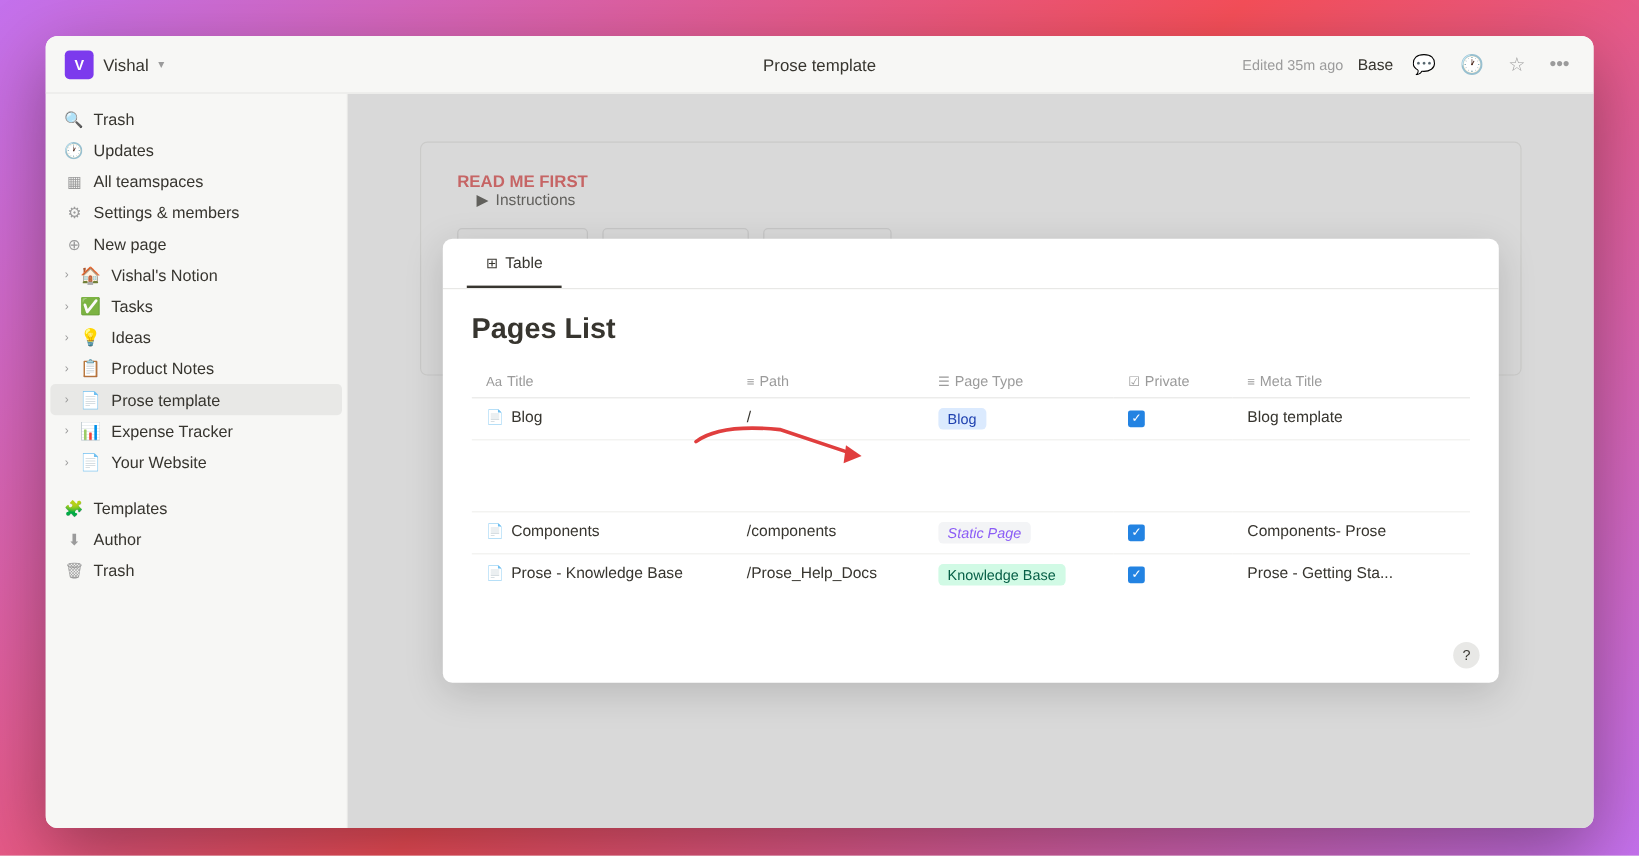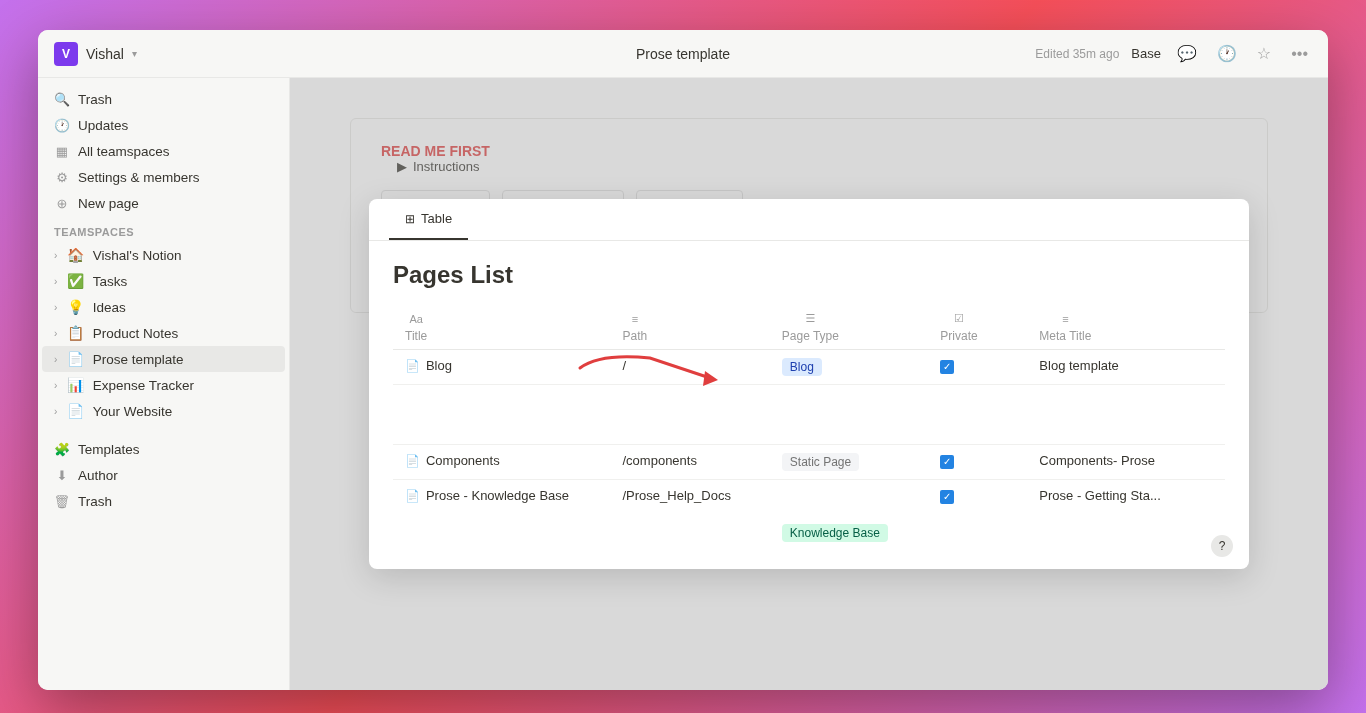--- a/index.html
+++ b/index.html
@@ -311,47 +311,46 @@
       border-bottom: none;
     }
     .col-title { width: 220px; }
     .col-path { width: 160px; }
     .col-type { width: 160px; }
     .col-publish { width: 100px; }
     .col-meta { width: 200px; }
 
     .th-icon {
       display: inline-flex;
-      align-items: center;
+      align-items: flex-end;
       gap: 4px;
-      flex-direction: column;
     }
     .th-icon .col-icon {
       font-size: 11px;
     }
 
     .tag-badge {
       display: inline-block;
       padding: 2px 8px;
       border-radius: 4px;
       font-size: 12px;
       font-weight: 500;
     }
     .tag-blog {
       background: #dbeafe;
       color: #1e40af;
     }
     .tag-static {
       background: #f3f4f6;
-      color: #737373;
+      color: #8b5cf6;
+      font-style: italic;
     }
     .tag-kb {
       background: #d1fae5;
       color: #065f46;
-      margin-top: 36px;
     }
 
     .checkbox-blue {
       width: 14px;
       height: 14px;
       background: #2383e2;
       border-radius: 2px;
       display: inline-flex;
       align-items: center;
       justify-content: center;
@@ -432,21 +431,20 @@
       </div>
       <div class="sidebar-item">
         <span class="sidebar-icon">⚙</span>
         <span>Settings &amp; members</span>
       </div>
       <div class="sidebar-item">
         <span class="sidebar-icon">⊕</span>
         <span>New page</span>
       </div>
 
-      <div class="sidebar-section-label">Teamspaces</div>
       <div class="sidebar-item">
         <span class="expand-arrow">›</span>
         <span class="emoji-icon">🏠</span>
         <span>Vishal's Notion</span>
       </div>
       <div class="sidebar-item">
         <span class="expand-arrow">›</span>
         <span class="emoji-icon">✅</span>
         <span>Tasks</span>
       </div>

